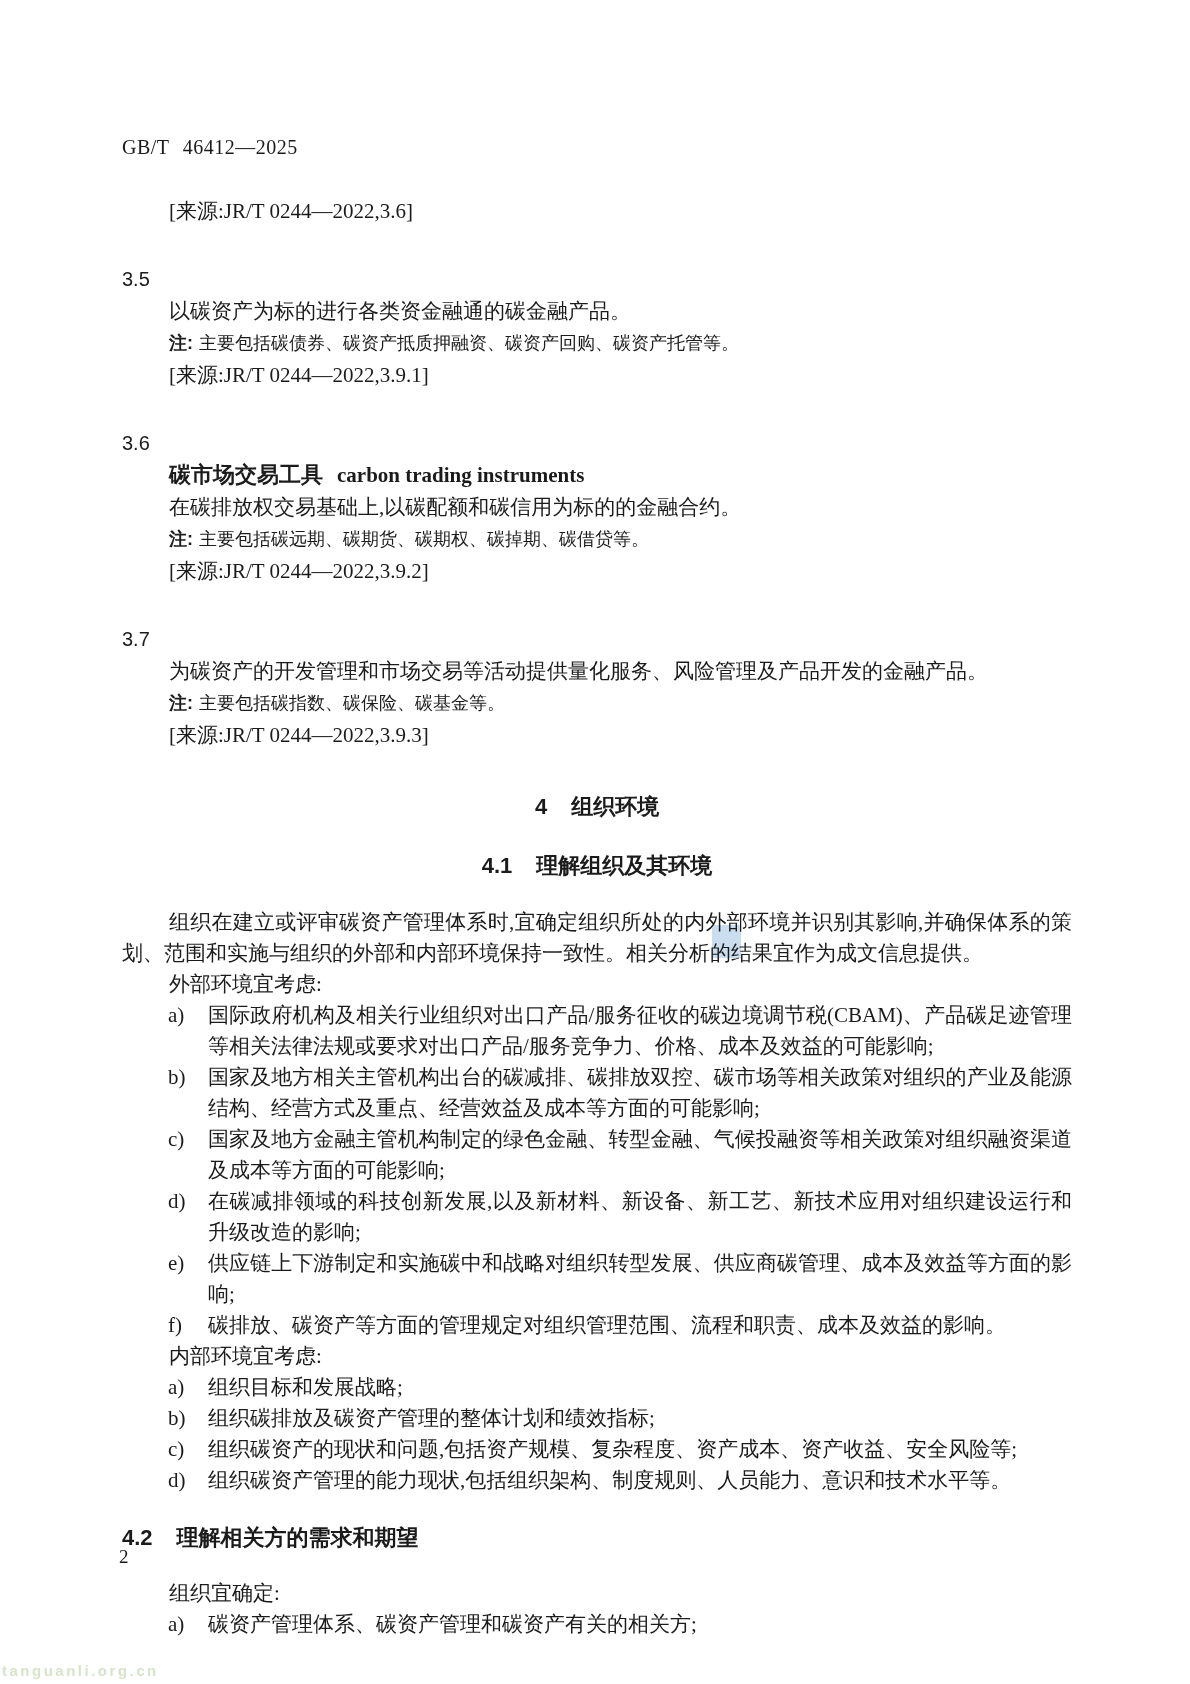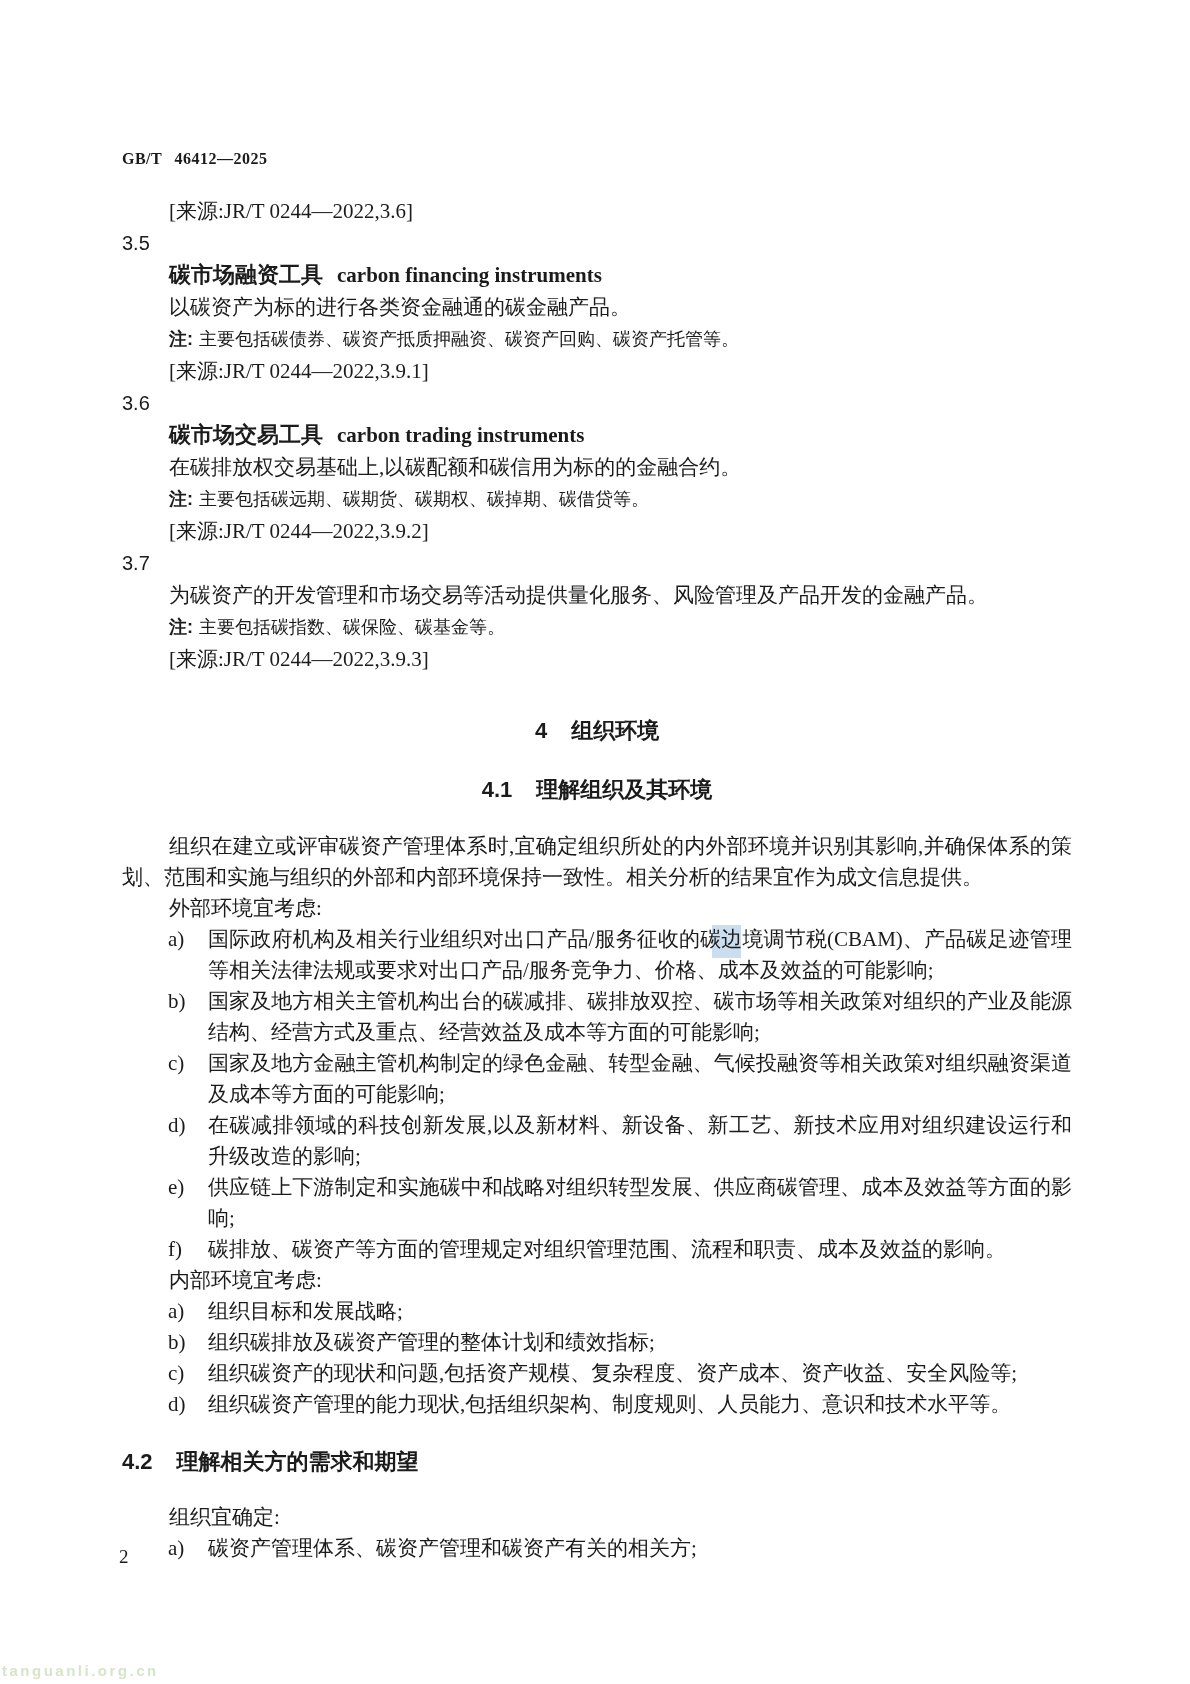--- a/index.html
+++ b/index.html
@@ -2,31 +2,31 @@
 <html><head>
 <meta charset="utf-8">
 <style>
   html,body { margin:0; padding:0; background:#e8e8e8; }
   .page {
     position:relative; width:1190px; height:1684px;
     background:#ffffff; color:#1b1b1b; overflow:hidden;
     font-family:"Liberation Serif","DejaVu Serif",serif;
   }
   .doc-header {
-    position:absolute; left:122px; top:150px;
+    position:absolute; left:122px; top:136px;
     font-family:"Liberation Serif","DejaVu Serif",serif;
-    font-weight:bold; font-size:16px; letter-spacing:0.5px; word-spacing:8px;
+    font-weight:normal; font-size:20px; letter-spacing:0.5px; word-spacing:8px;
   }
   .body-col {
     position:absolute; left:122px; top:195px; width:950px;
     font-size:21px; line-height:32px;
   }
   .line { min-height:32px; }
   .indent1 { padding-left:47px; }
-  .secnum { font-family:"Liberation Sans","DejaVu Sans",sans-serif; font-size:20px; }
+  .secnum { font-family:"Liberation Sans","DejaVu Sans",sans-serif; font-size:20px;margin-top:36px; }
   .term-zh { font-family:"Liberation Sans","DejaVu Sans",sans-serif; font-weight:bold; font-size:22px; }
   .term-en { font-family:"Liberation Serif","DejaVu Serif",serif; font-weight:bold; font-size:21px; margin-left:14px; }
   .note { font-size:18px; }
   .note-label { font-family:"Liberation Sans","DejaVu Sans",sans-serif; font-weight:bold; margin-right:6px; }
   .clause { line-height:31px; }
   .clause .line { min-height:31px; }
   .h-clause {
     font-family:"Liberation Sans","DejaVu Sans",sans-serif;
     font-weight:bold; font-size:22px; line-height:31px;
   }
@@ -58,23 +58,20 @@
 
   <div class="doc-header">GB/T 46412—2025</div>
 
   <div class="highlight-patch"></div>
 
   <div class="body-col">
 
     <div class="line indent1">[来源:JR/T 0244—2022,3.6]</div>
 
     <div class="line secnum">3.5</div>
-    <div class="line indent1">
-      <span class="term-zh">碳市场融资工具</span><span class="term-en">carbon financing instruments</span>
-    </div>
     <div class="line indent1">以碳资产为标的进行各类资金融通的碳金融产品。</div>
     <div class="line indent1 note">
       <span class="note-label">注:</span><span>主要包括碳债券、碳资产抵质押融资、碳资产回购、碳资产托管等。</span>
     </div>
     <div class="line indent1">[来源:JR/T 0244—2022,3.9.1]</div>
 
     <div class="line secnum">3.6</div>
     <div class="line indent1">
       <span class="term-zh">碳市场交易工具</span><span class="term-en">carbon trading instruments</span>
     </div>

